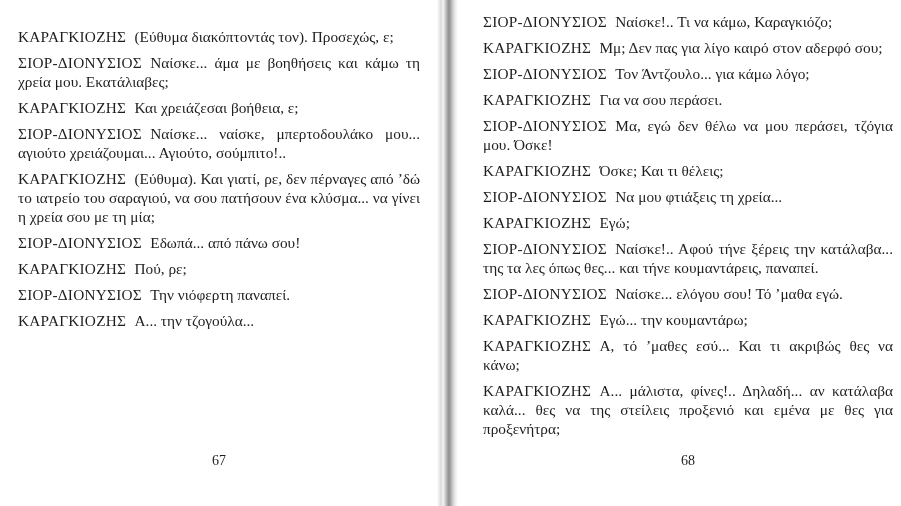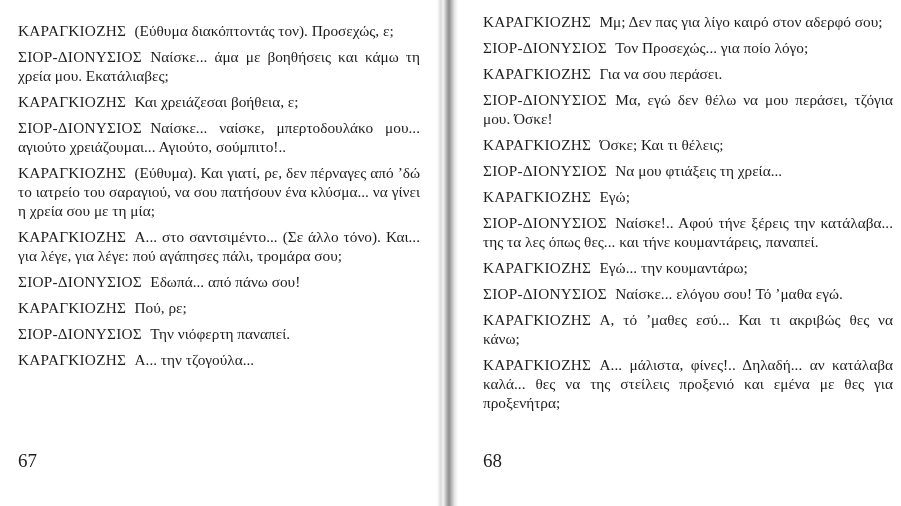--- a/index.html
+++ b/index.html
@@ -11,21 +11,21 @@
     overflow: hidden;
     font-family: "Liberation Serif", "DejaVu Serif", serif;
     color: #1e1e1e;
   }
   .page {
     position: absolute;
     top: 0;
     height: 506px;
     box-sizing: border-box;
   }
-  .page-left  { left: 0;     width: 443px; padding: 21px 23px 0 18px; }
+  .page-left  { left: 0;     width: 443px; padding: 27px 23px 0 18px; }
   .page-right { left: 455px; width: 446px; padding: 12px 8px  0 28px; }
   .gutter {
     position: absolute;
     left: 437px;
     top: 0;
     width: 21px;
     height: 506px;
     background: linear-gradient(to right,
       #ffffff 0%,
       #dcdcdc 18%,
@@ -44,57 +44,58 @@
     hyphens: none;
   }
   .speaker {
     letter-spacing: 0.015em;
     margin-right: 0.55em;
     white-space: nowrap;
   }
   .pagenum {
     position: absolute;
     bottom: 37px;
-    font-size: 19px;
+    text-align: center;
+    font-size: 14px;
     line-height: 16px;
   }
   .page-left  .pagenum { left: 18px; right: 23px; }
   .page-right .pagenum { left: 28px; right: 8px;  }
 </style>
 </head>
 <body>
 
 <div class="spread">
 
   <div class="page page-left">
     <p class="para"><span class="speaker">ΚΑΡΑΓΚΙΟΖΗΣ</span><span>(Εύθυμα διακόπτοντάς τον). Προσεχώς, ε;</span></p>
     <p class="para"><span class="speaker">ΣΙΟΡ-ΔΙΟΝΥΣΙΟΣ</span><span>Ναίσκε... άμα με βοηθήσεις και κάμω τη χρεία μου. Εκατάλιαβες;</span></p>
     <p class="para"><span class="speaker">ΚΑΡΑΓΚΙΟΖΗΣ</span><span>Και χρειάζεσαι βοήθεια, ε;</span></p>
     <p class="para"><span class="speaker">ΣΙΟΡ-ΔΙΟΝΥΣΙΟΣ</span><span>Ναίσκε... ναίσκε, μπερτοδουλάκο μου... αγιούτο χρειάζουμαι... Αγιούτο, σούμπιτο!..</span></p>
     <p class="para"><span class="speaker">ΚΑΡΑΓΚΙΟΖΗΣ</span><span>(Εύθυμα). Και γιατί, ρε, δεν πέρναγες από ’δώ το ιατρείο του σαραγιού, να σου πατήσουν ένα κλύσμα... να γίνει η χρεία σου με τη μία;</span></p>
-    <p class="para"><span class="speaker">ΚΑΡΑΓΚΙΟΖΗΣ</span><span>Α... στο σαντσιμέντο... (Σε άλλο τόνο). Και... για λέγε, για λέγε: πού αγάπησες πάλι, τρομάρα σου;</span></p>
     <p class="para"><span class="speaker">ΣΙΟΡ-ΔΙΟΝΥΣΙΟΣ</span><span>Εδωπά... από πάνω σου!</span></p>
     <p class="para"><span class="speaker">ΚΑΡΑΓΚΙΟΖΗΣ</span><span>Πού, ρε;</span></p>
     <p class="para"><span class="speaker">ΣΙΟΡ-ΔΙΟΝΥΣΙΟΣ</span><span>Την νιόφερτη παναπεί.</span></p>
     <p class="para"><span class="speaker">ΚΑΡΑΓΚΙΟΖΗΣ</span><span>Α... την τζογούλα...</span></p>
     <div class="pagenum">67</div>
   </div>
 
   <div class="gutter"></div>
 
   <div class="page page-right">
+    <p class="para"><span class="speaker">ΣΙΟΡ-ΔΙΟΝΥΣΙΟΣ</span><span>Ναίσκε!.. Τι να κάμω, Καραγκιόζο;</span></p>
     <p class="para"><span class="speaker">ΚΑΡΑΓΚΙΟΖΗΣ</span><span>Μμ; Δεν πας για λίγο καιρό στον αδερφό σου;</span></p>
-    <p class="para"><span class="speaker">ΣΙΟΡ-ΔΙΟΝΥΣΙΟΣ</span><span>Τον Προσεχώς... για ποίο λόγο;</span></p>
+    <p class="para"><span class="speaker">ΣΙΟΡ-ΔΙΟΝΥΣΙΟΣ</span><span>Τον Άντζουλο... για κάμω λόγο;</span></p>
     <p class="para"><span class="speaker">ΚΑΡΑΓΚΙΟΖΗΣ</span><span>Για να σου περάσει.</span></p>
     <p class="para"><span class="speaker">ΣΙΟΡ-ΔΙΟΝΥΣΙΟΣ</span><span>Μα, εγώ δεν θέλω να μου περάσει, τζόγια μου. Όσκε!</span></p>
     <p class="para"><span class="speaker">ΚΑΡΑΓΚΙΟΖΗΣ</span><span>Όσκε; Και τι θέλεις;</span></p>
     <p class="para"><span class="speaker">ΣΙΟΡ-ΔΙΟΝΥΣΙΟΣ</span><span>Να μου φτιάξεις τη χρεία...</span></p>
     <p class="para"><span class="speaker">ΚΑΡΑΓΚΙΟΖΗΣ</span><span>Εγώ;</span></p>
     <p class="para"><span class="speaker">ΣΙΟΡ-ΔΙΟΝΥΣΙΟΣ</span><span>Ναίσκε!.. Αφού τήνε ξέρεις την κατάλαβα... της τα λες όπως θες... και τήνε κουμαντάρεις, παναπεί.</span></p>
+    <p class="para"><span class="speaker">ΣΙΟΡ-ΔΙΟΝΥΣΙΟΣ</span><span>Ναίσκε... ελόγου σου! Τό ’μαθα εγώ.</span></p>
     <p class="para"><span class="speaker">ΚΑΡΑΓΚΙΟΖΗΣ</span><span>Εγώ... την κουμαντάρω;</span></p>
-    <p class="para"><span class="speaker">ΣΙΟΡ-ΔΙΟΝΥΣΙΟΣ</span><span>Ναίσκε... ελόγου σου! Τό ’μαθα εγώ.</span></p>
     <p class="para"><span class="speaker">ΚΑΡΑΓΚΙΟΖΗΣ</span><span>Α, τό ’μαθες εσύ... Και τι ακριβώς θες να κάνω;</span></p>
     <p class="para"><span class="speaker">ΚΑΡΑΓΚΙΟΖΗΣ</span><span>Α... μάλιστα, φίνες!.. Δηλαδή... αν κατάλαβα καλά... θες να της στείλεις προξενιό και εμένα με θες για προξενήτρα;</span></p>
 
     <div class="pagenum">68</div>
   </div>
 
 </div>
 
 </body></html>

